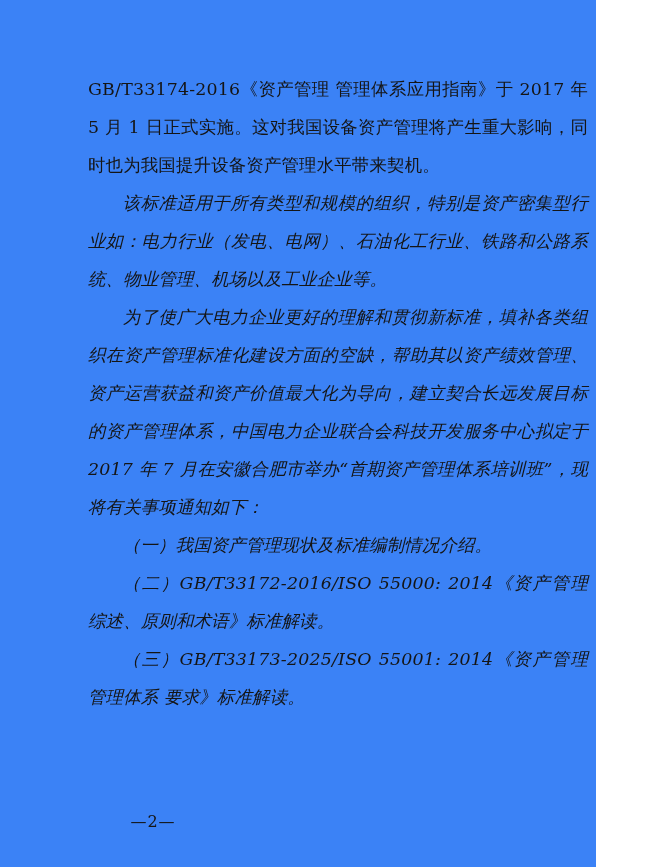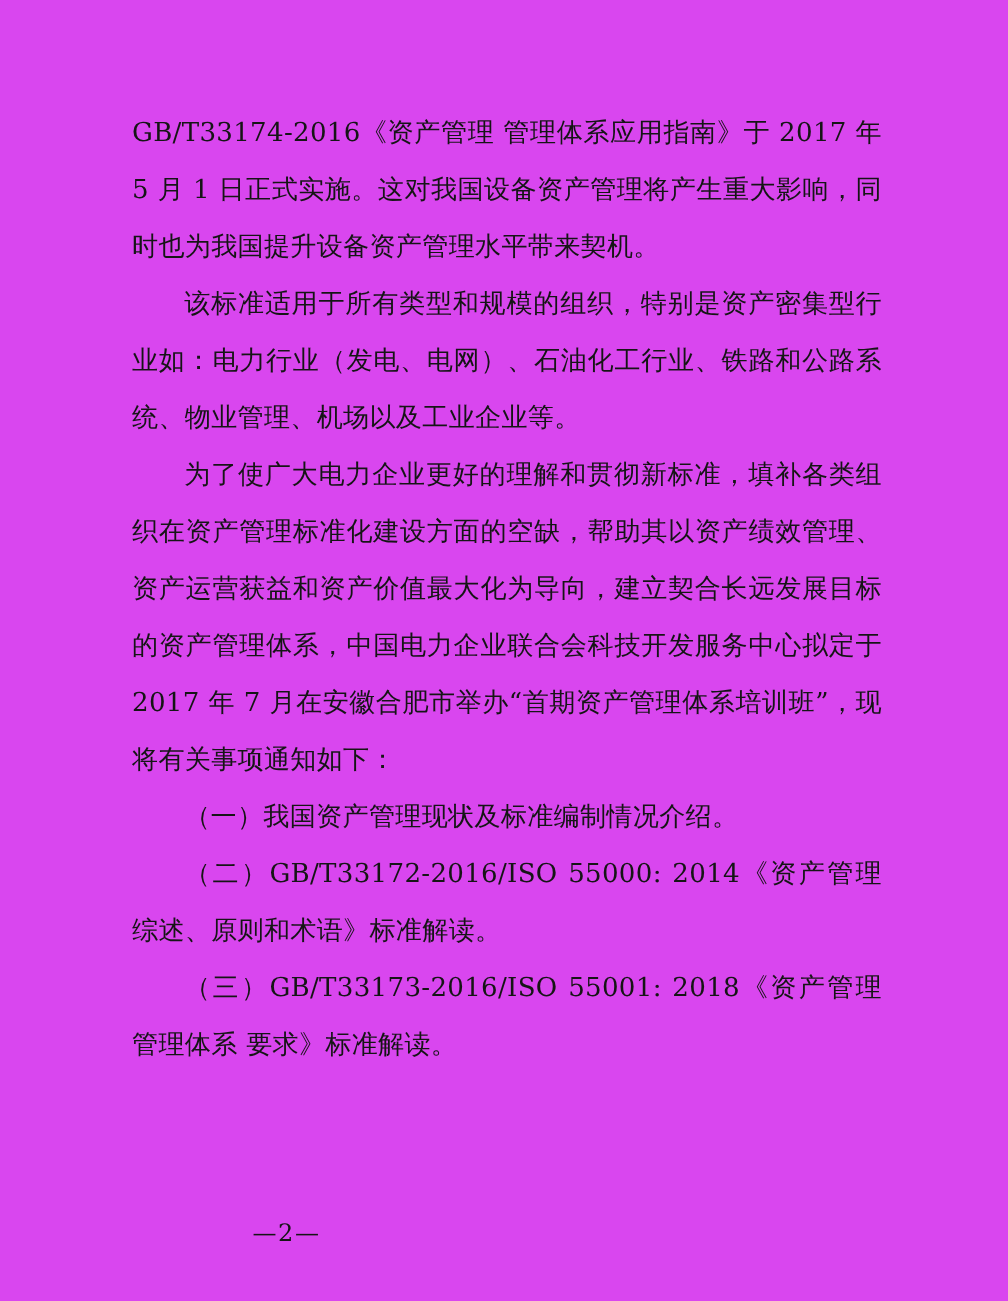--- a/index.html
+++ b/index.html
@@ -12,41 +12,42 @@
     height: 867px;
     font-family: "DejaVu Serif", "Liberation Serif", serif;
     color: #1a1a1a;
     position: relative;
     overflow: hidden;
   }
   .page {
     position: absolute;
     top: 0;
     left: 0;
-    width: 672px;
+    width: 596px;
     height: 867px;
-    background: #d946ef;
+    background: #3b82f6;
   }
   .content {
     position: absolute;
     left: 88px;
     top: 70px;
     width: 500px;
   }
   p {
     margin: 0 0 0 0;
     font-size: 17.4px;
     line-height: 38px;
     text-align: justify;
     text-justify: inter-ideograph;
     letter-spacing: 0.2px;
     color: #151515;
   }
   .indent {
     text-indent: 2em;
+    font-style: italic;
   }
   .heading {
     text-indent: 2em;
     font-weight: bold;
     font-size: 17.6px;
     letter-spacing: 1px;
   }
   .page-number {
     position: absolute;
     left: 0;
@@ -65,18 +66,18 @@
 </head>
 <body>
 
 <div class="page">
   <div class="content">
     <p class="normal">GB/T33174-2016《资产管理  管理体系应用指南》于 2017 年 5 月 1 日正式实施。这对我国设备资产管理将产生重大影响，同时也为我国提升设备资产管理水平带来契机。</p>
     <p class="indent">该标准适用于所有类型和规模的组织，特别是资产密集型行业如：电力行业（发电、电网）、石油化工行业、铁路和公路系统、物业管理、机场以及工业企业等。</p>
     <p class="indent">为了使广大电力企业更好的理解和贯彻新标准，填补各类组织在资产管理标准化建设方面的空缺，帮助其以资产绩效管理、资产运营获益和资产价值最大化为导向，建立契合长远发展目标的资产管理体系，中国电力企业联合会科技开发服务中心拟定于 2017 年 7 月在安徽合肥市举办“首期资产管理体系培训班”，现将有关事项通知如下：</p>
     <p class="indent">（一）我国资产管理现状及标准编制情况介绍。</p>
     <p class="indent">（二）GB/T33172-2016/ISO 55000: 2014《资产管理  综述、原则和术语》标准解读。</p>
-    <p class="indent">（三）GB/T33173-2016/ISO 55001: 2018《资产管理  管理体系  要求》标准解读。</p>
+    <p class="indent">（三）GB/T33173-2025/ISO 55001: 2014《资产管理  管理体系  要求》标准解读。</p>
   </div>
   <div class="page-number">
     <span class="pg-inner">—2—</span>
   </div>
 </div>
 
 </body></html>

